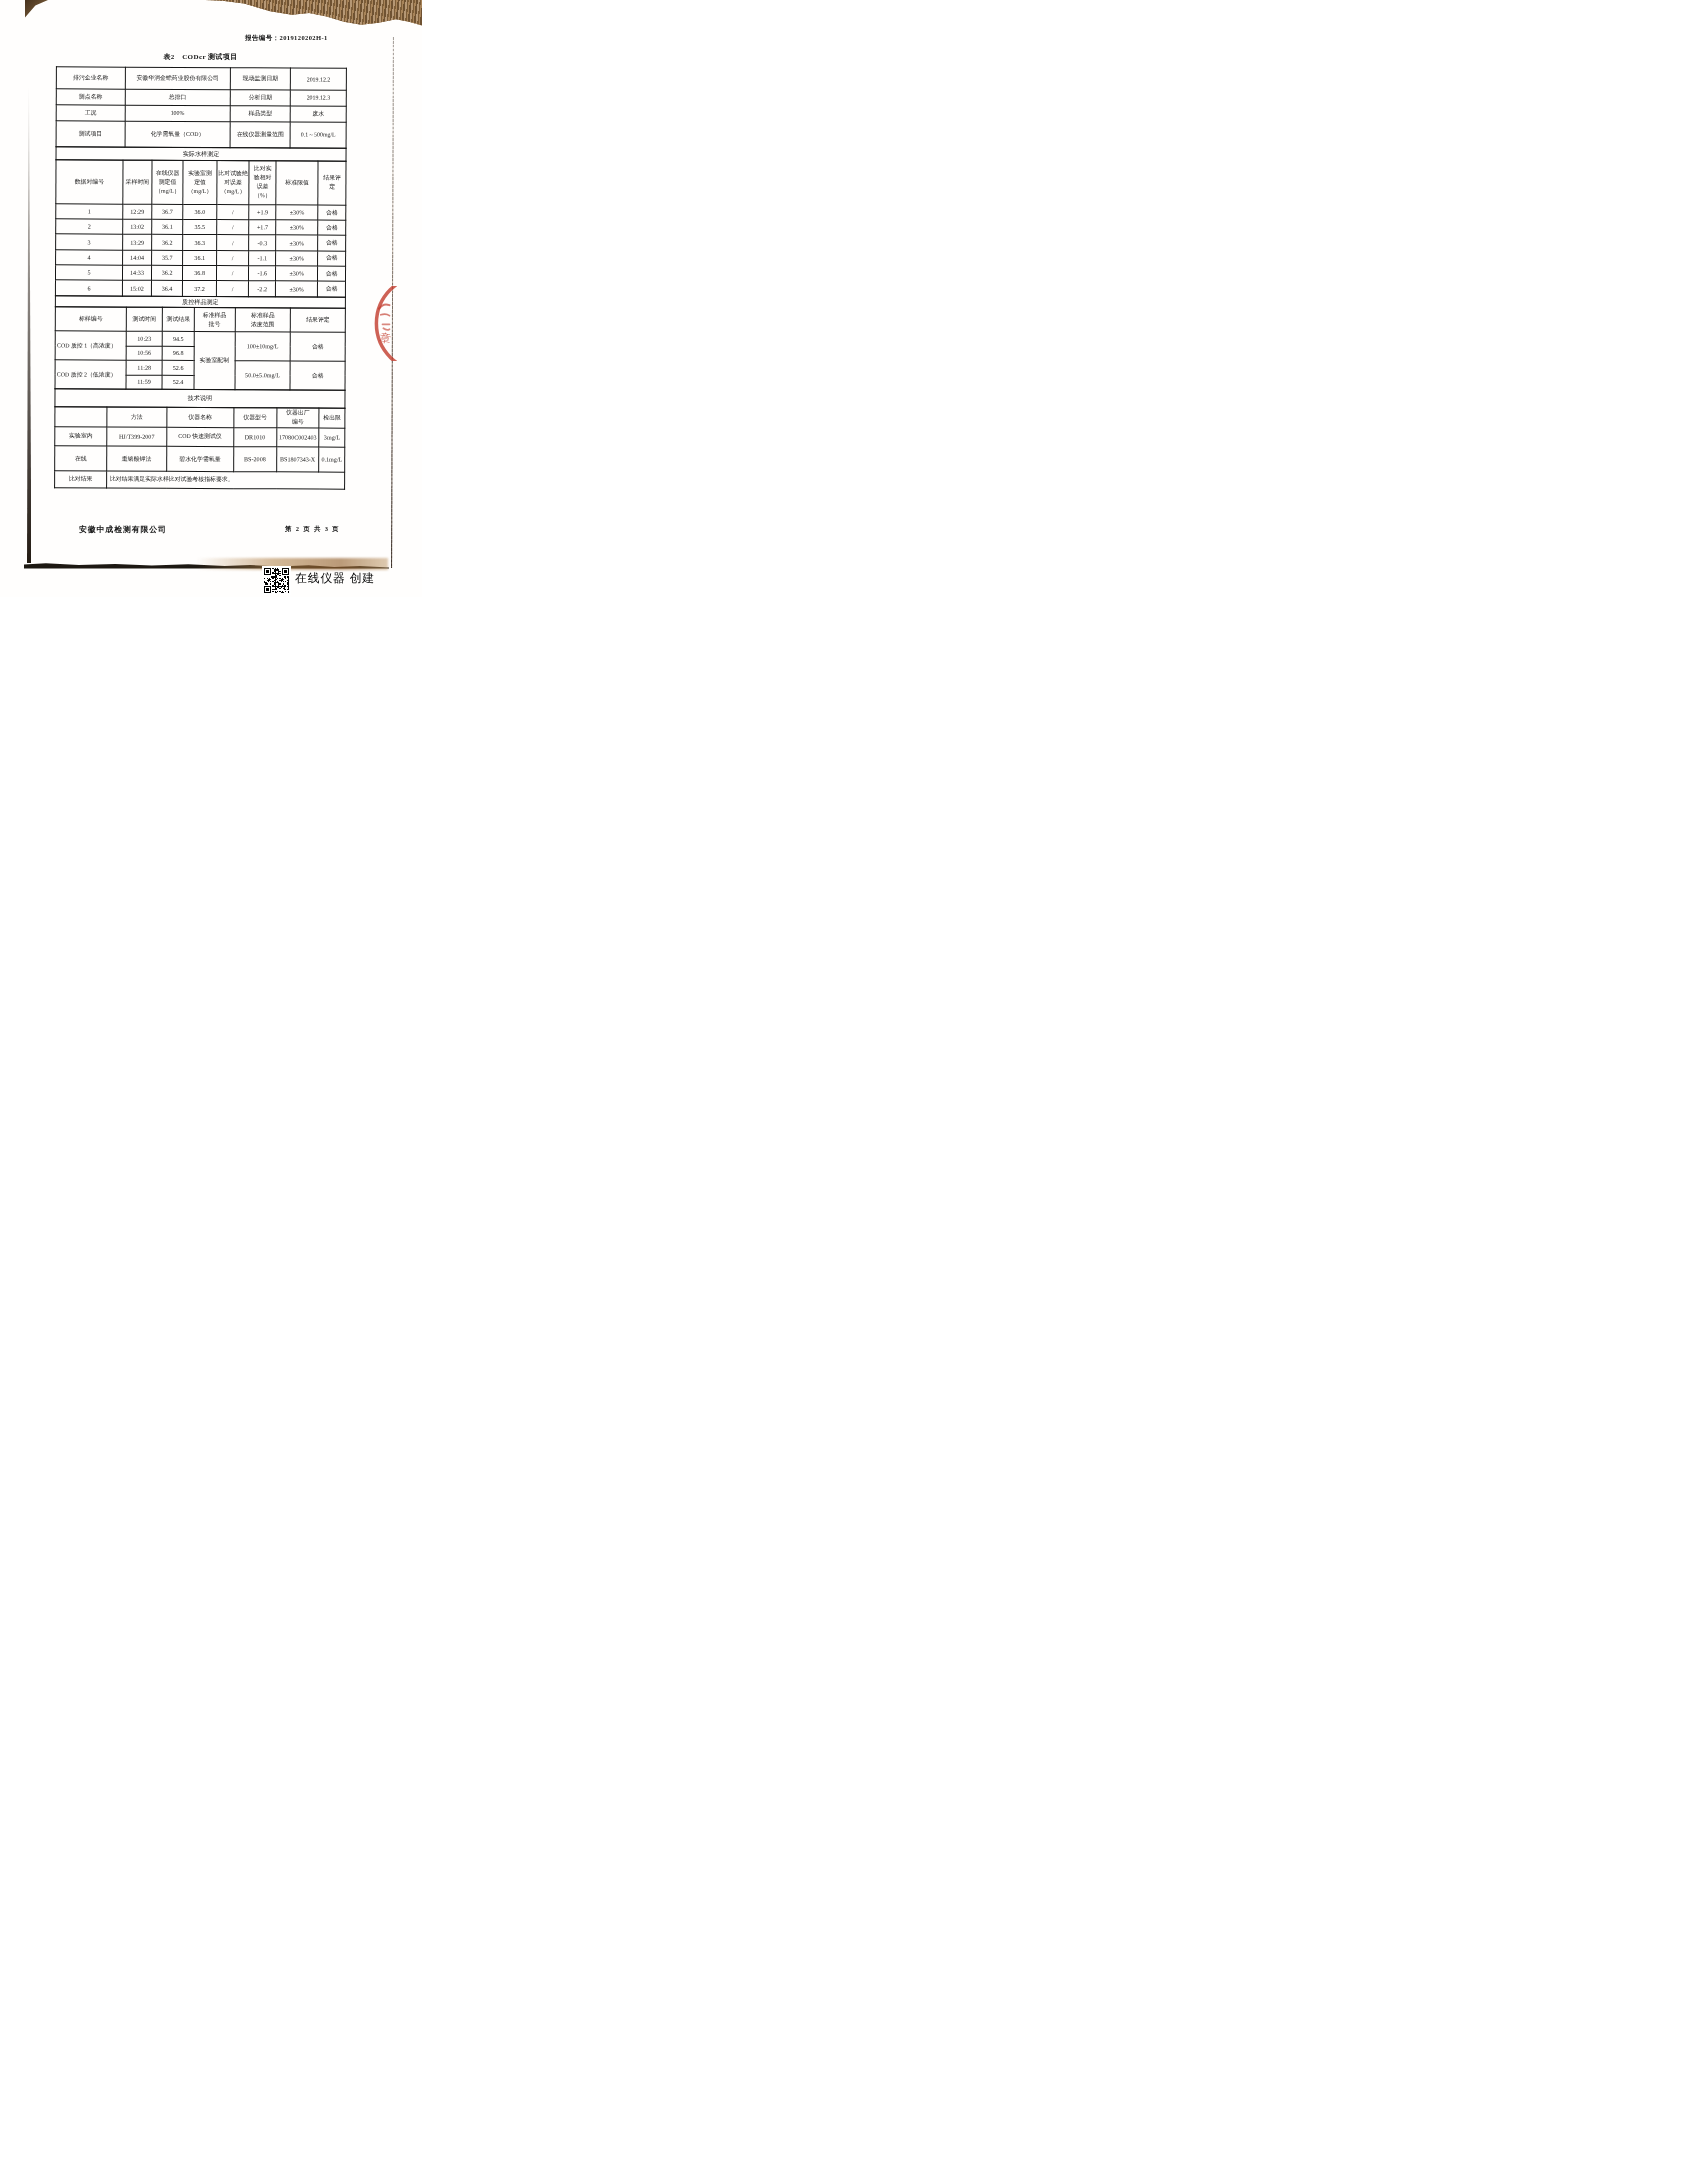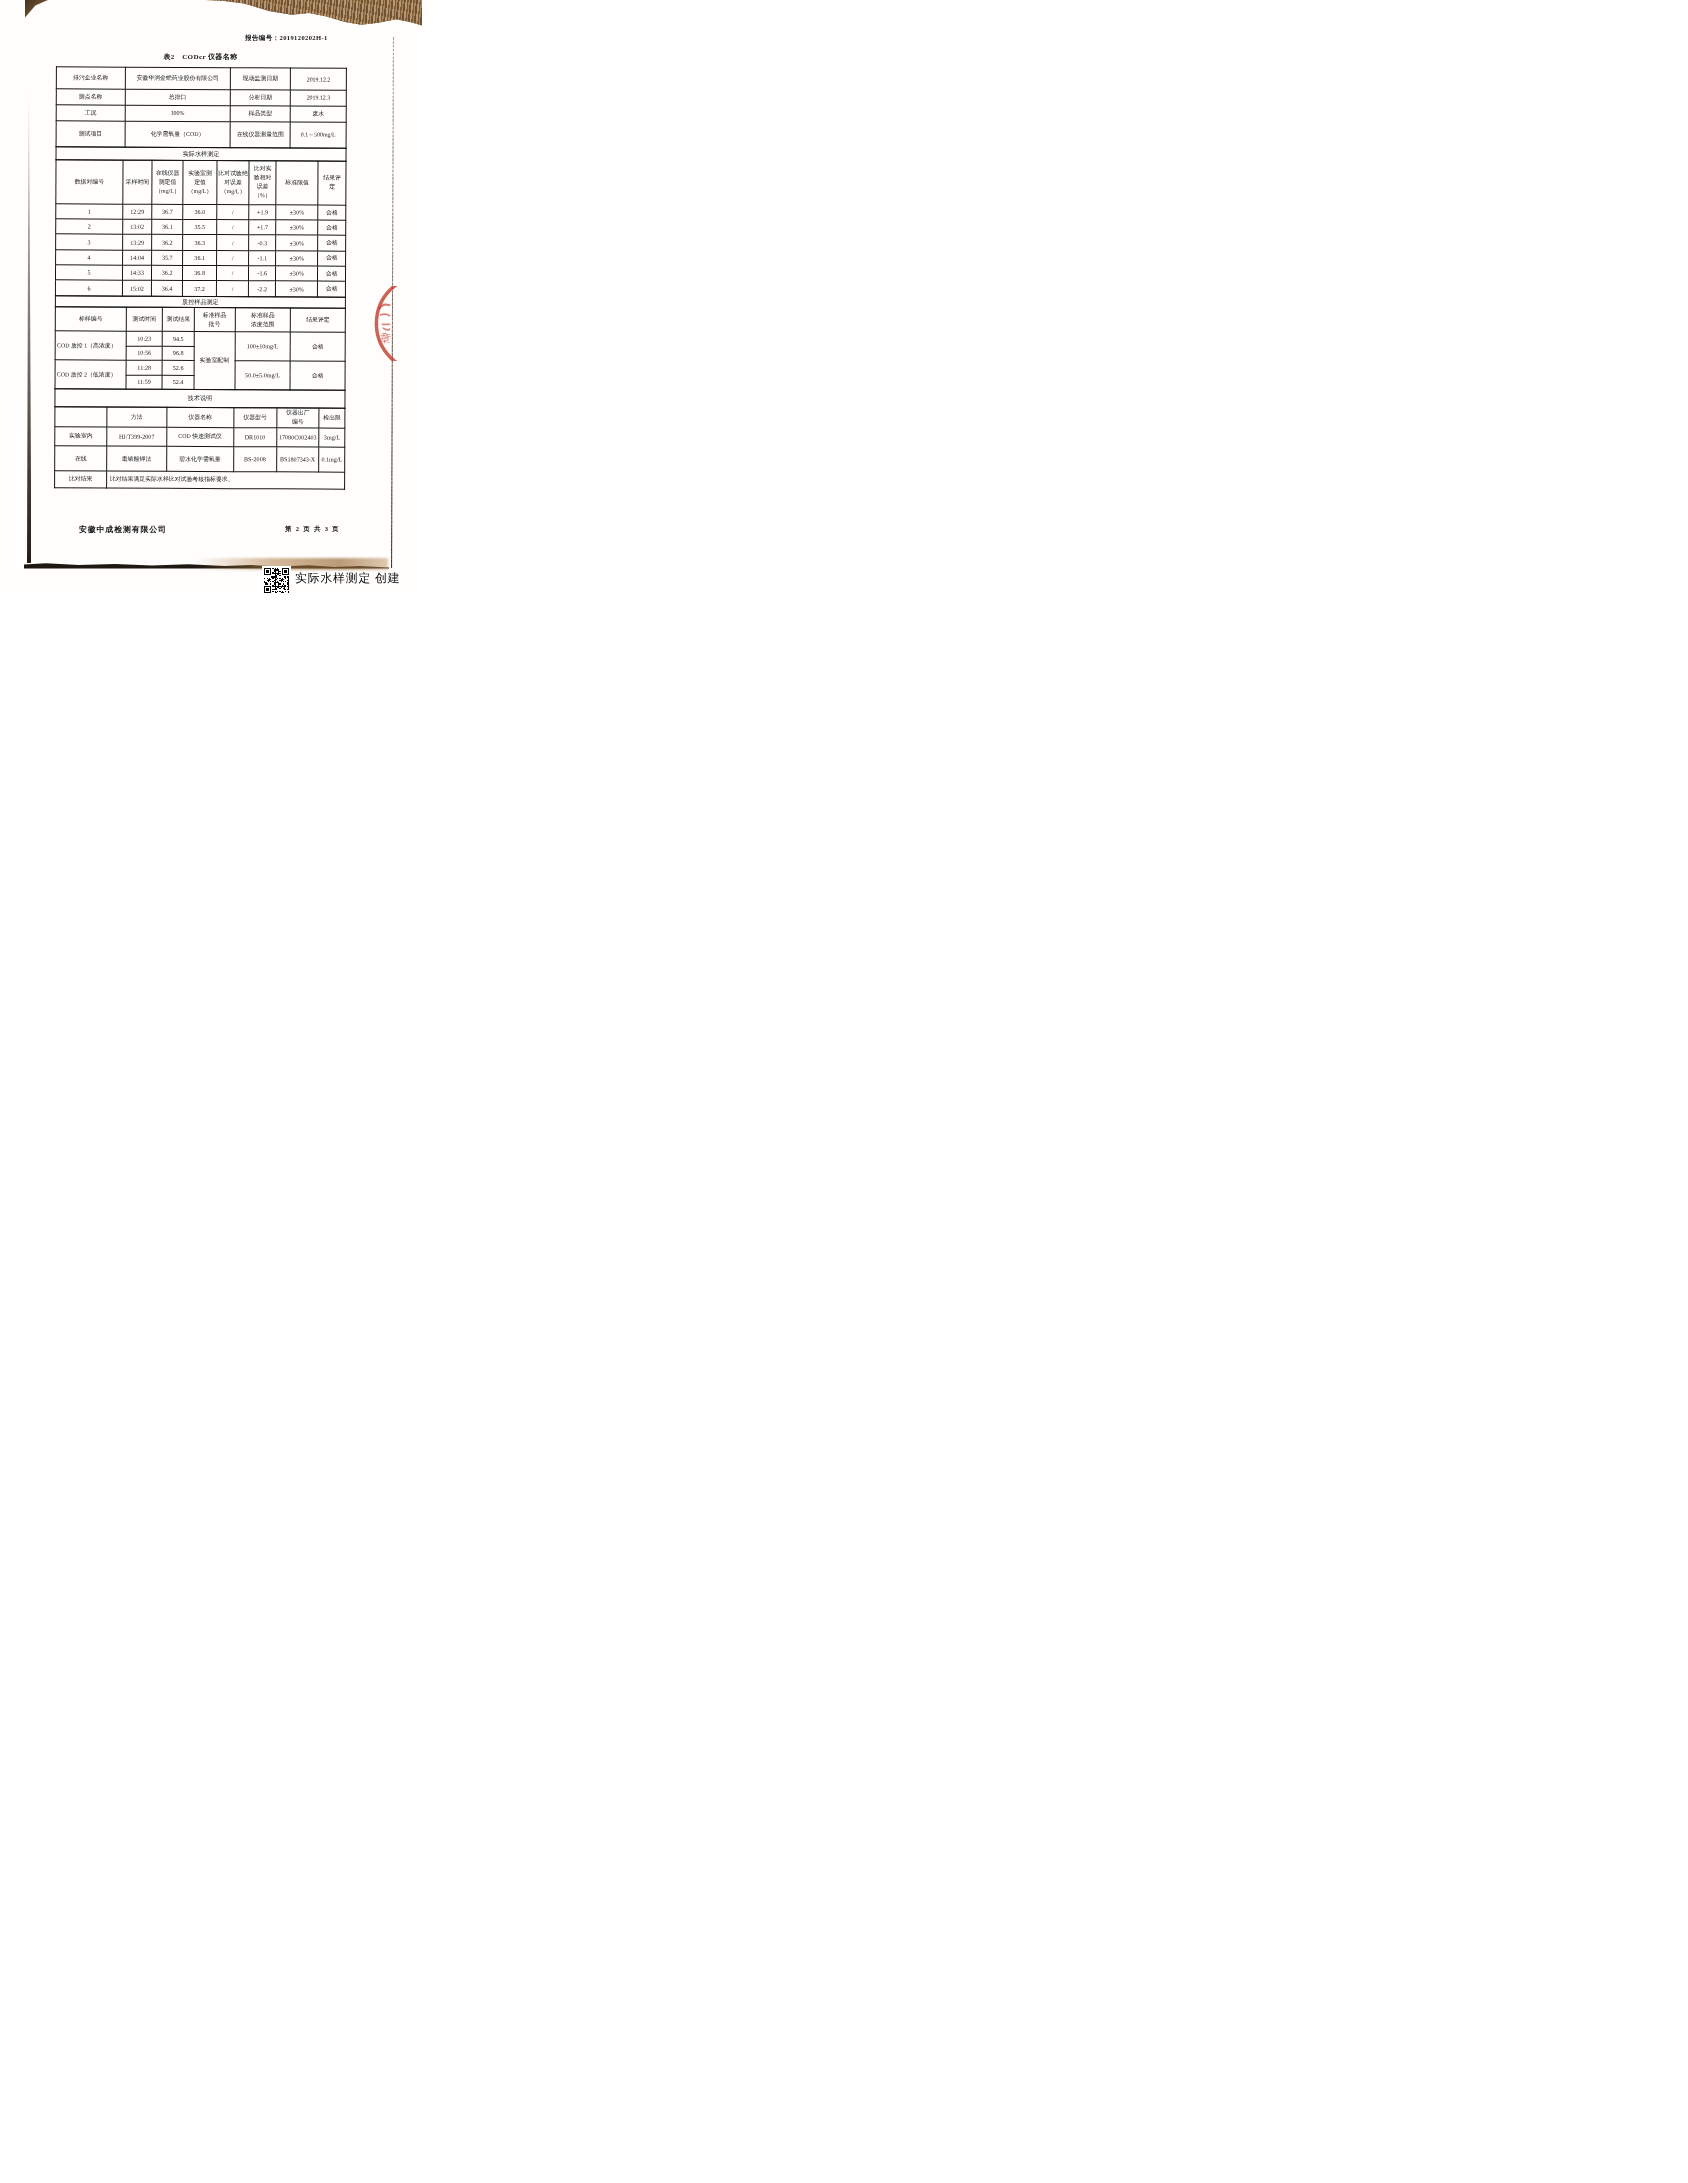--- a/index.html
+++ b/index.html
@@ -76,21 +76,21 @@
     <svg width="24.5" height="75" viewBox="0 0 56 172">
       <circle cx="120" cy="86" r="110" fill="none" stroke="#c23b2c" stroke-width="8" opacity="0.8"></circle>
       <path d="M16 52 q10 -14 24 -8" fill="none" stroke="#c23b2c" stroke-width="4.5" stroke-linecap="round" opacity="0.7"></path>
       <path d="M20 66 q12 -4 20 2" fill="none" stroke="#c23b2c" stroke-width="4" stroke-linecap="round" opacity="0.65"></path>
       <path d="M24 88 h16 M26 97 q8 6 14 2" fill="none" stroke="#c23b2c" stroke-width="4" stroke-linecap="round" opacity="0.6"></path>
       <text x="16" y="126" font-size="26" fill="#c23b2c" opacity="0.75" transform="rotate(10 16 126)">章</text>
     </svg>
   </div>
 
   <div class="report-no">报告编号：2019120202H-1</div>
-  <div class="doc-title">表2　CODcr 仪器名称</div>
+  <div class="doc-title">表2　CODcr 测试项目</div>
 
   <div class="tablewrap">
 
     <table class="t1">
       <colgroup>
           <col style="width:23.7%">
           <col style="width:36.3%">
           <col style="width:20.8%">
           <col style="width:19.2%">
         </colgroup>
@@ -464,16 +464,16 @@
         <i style="left:11.8px;top:23.6px"></i>
         <i style="left:16.5px;top:23.6px"></i>
         <i style="left:17.7px;top:23.6px"></i>
         <i style="left:19px;top:23.6px"></i>
         <i style="left:23.6px;top:23.6px"></i>
       </div>
     <div class="finder f-tl"></div>
     <div class="finder f-tr"></div>
     <div class="finder f-bl"></div>
   </div>
-  <div class="scan-note">实际水样测定 创建</div>
+  <div class="scan-note">在线仪器 创建</div>
 
 </div>
 
 
 </body></html>

